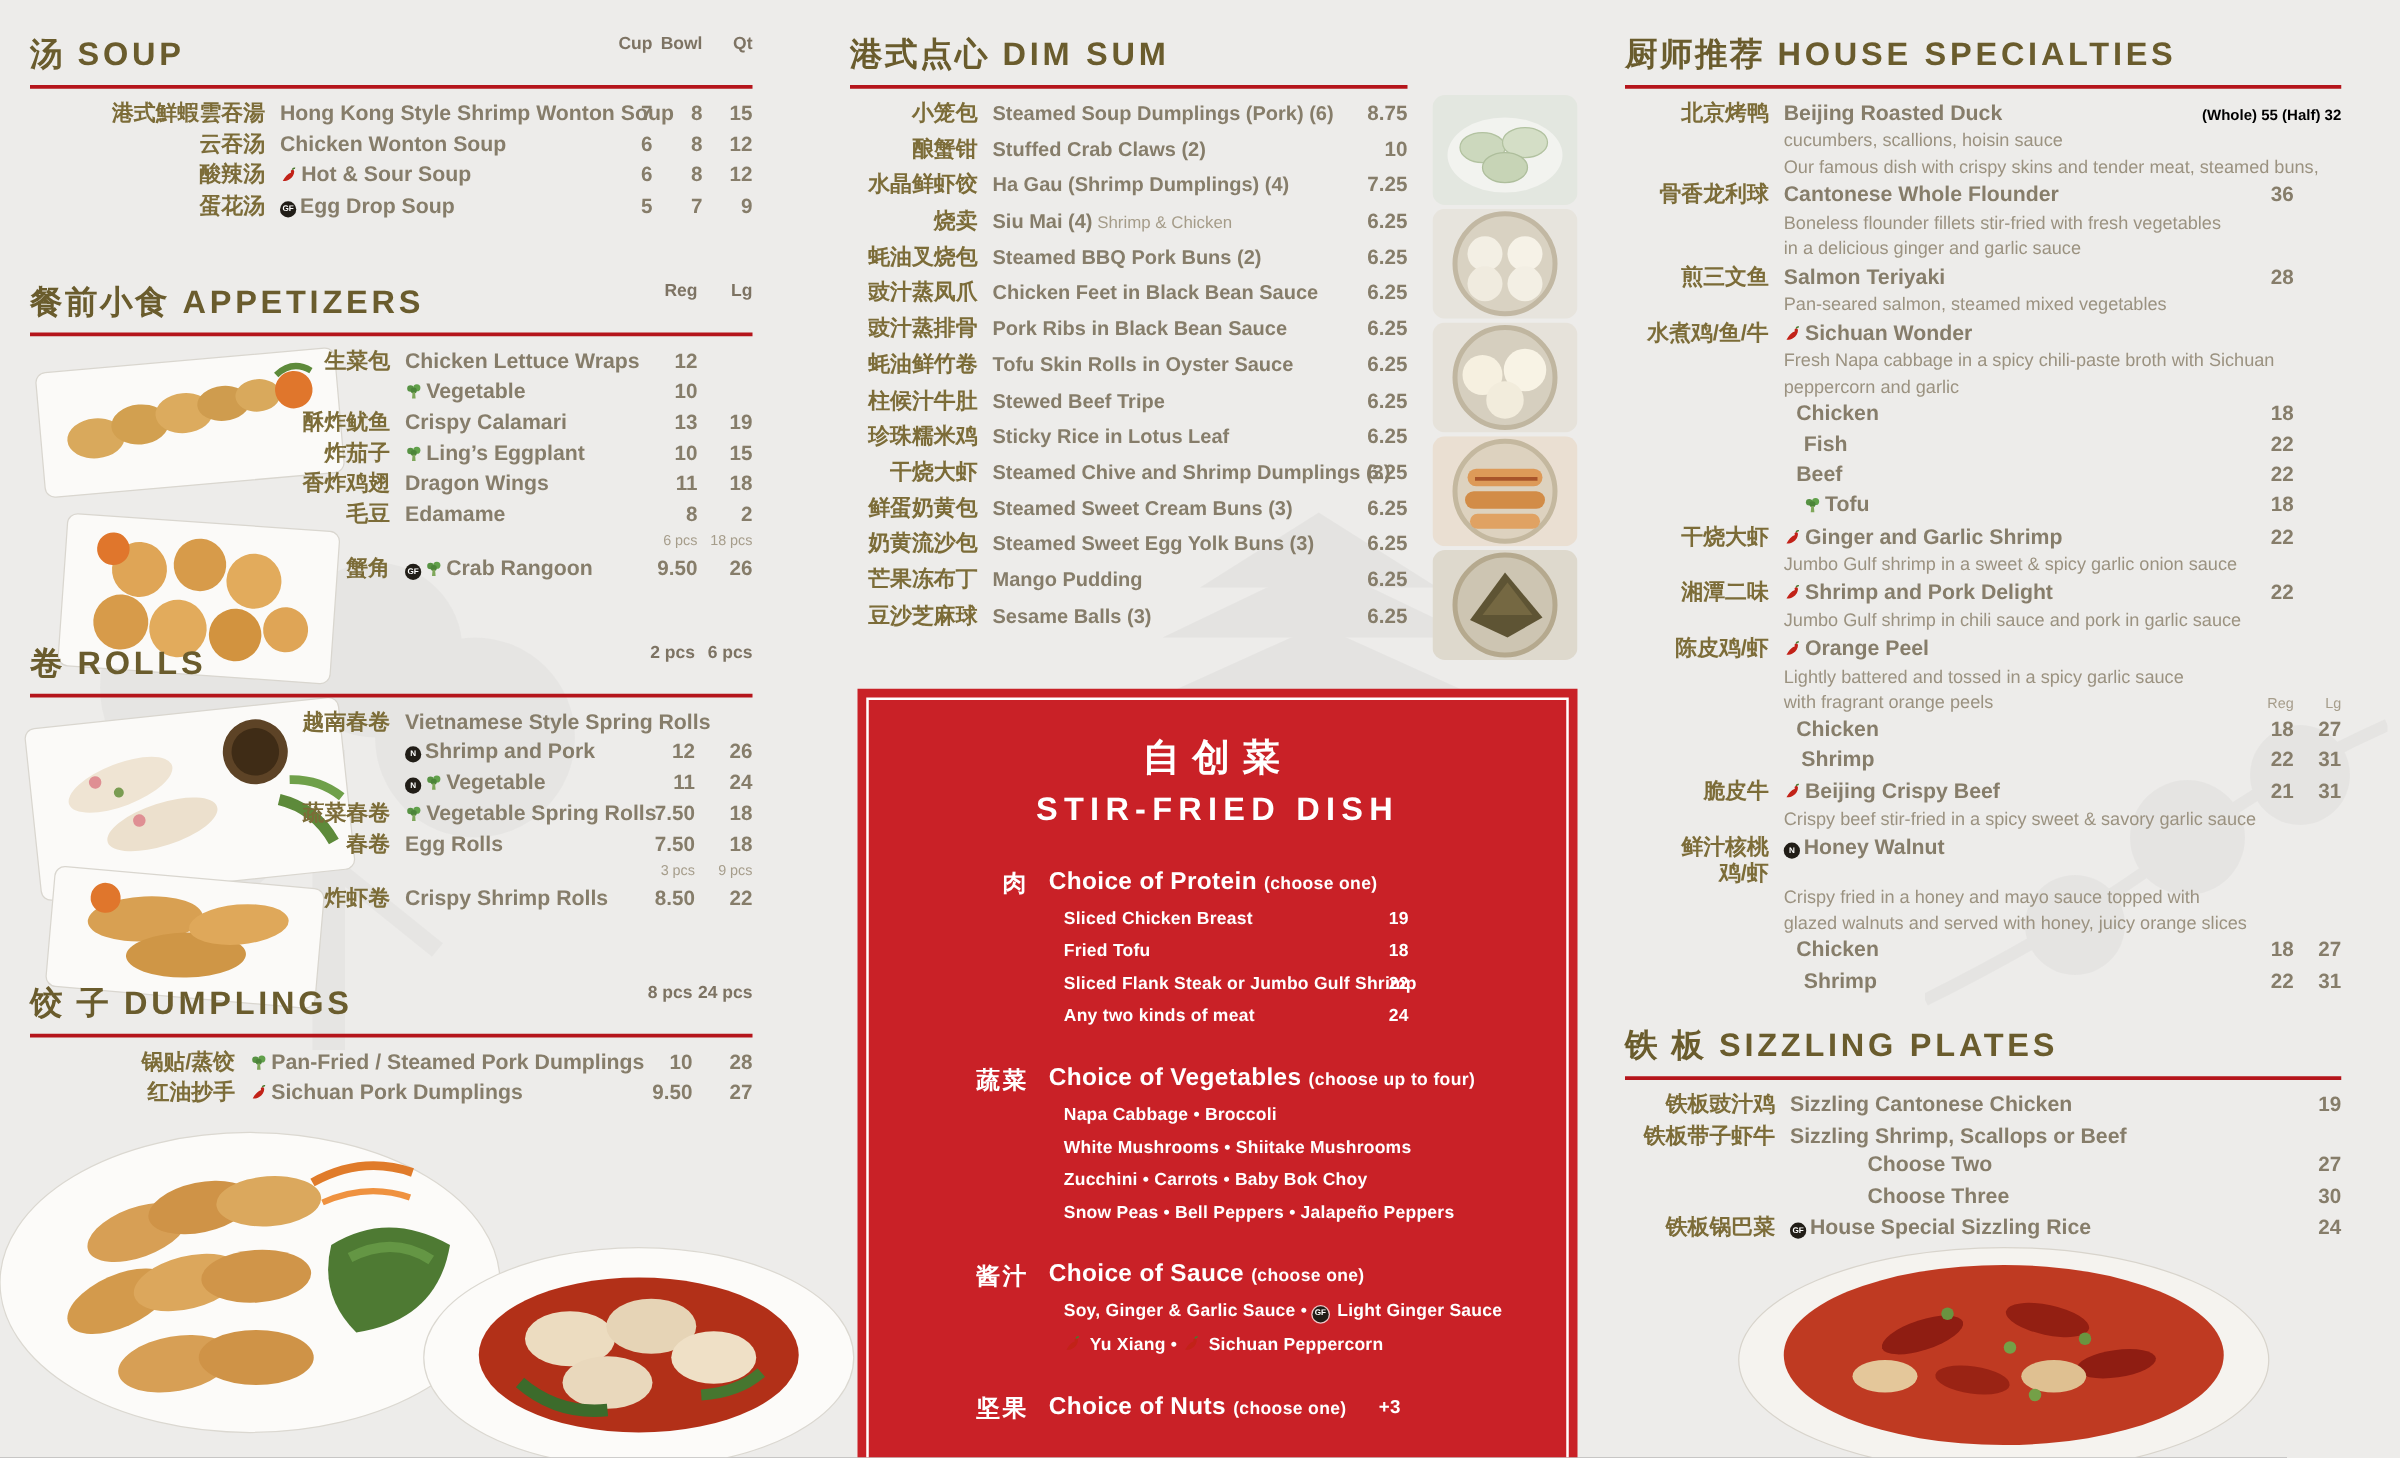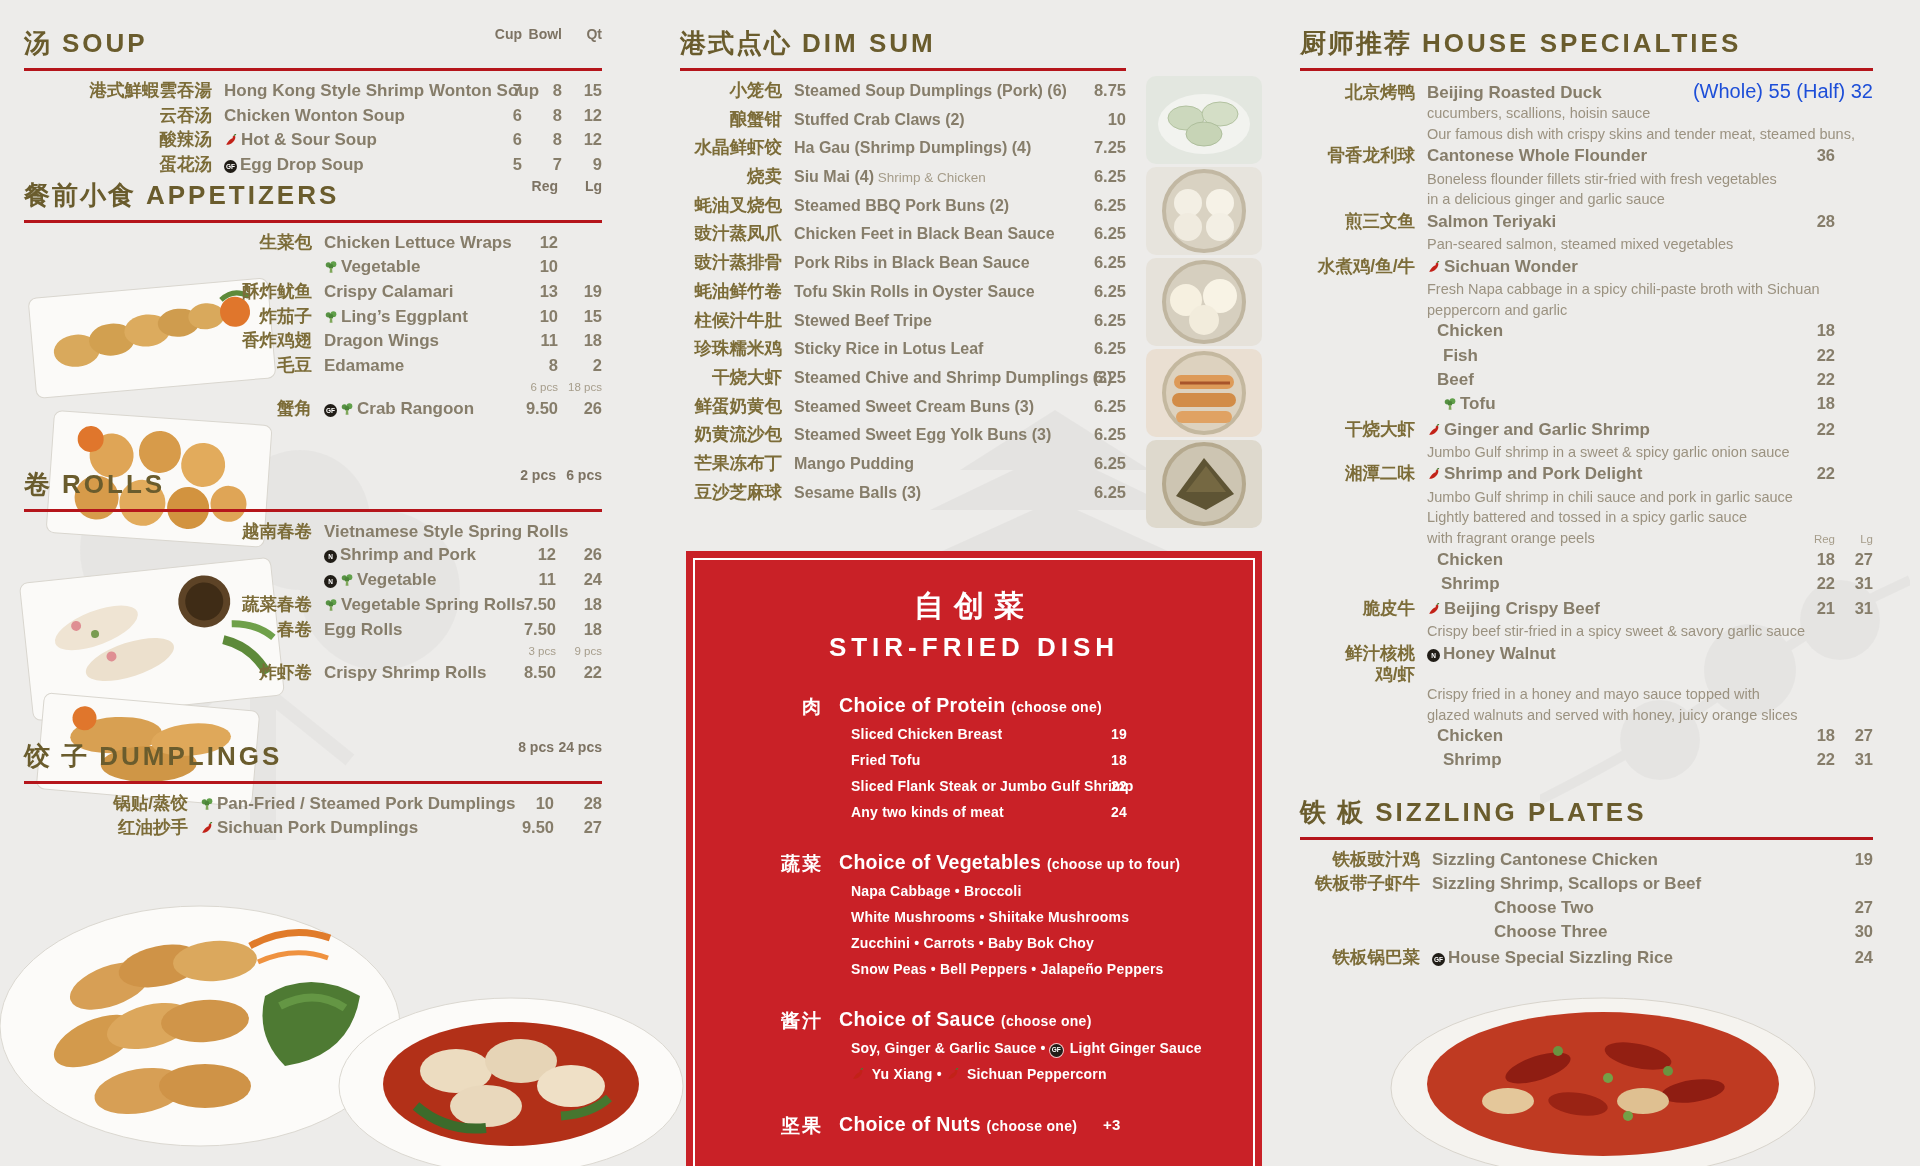--- a/index.html
+++ b/index.html
@@ -22,21 +22,21 @@
   .mid{flex:1;min-width:0;padding-left:12px;white-space:nowrap}
   .en{font-size:17px;font-weight:bold;color:#867d6a}
   [data-sec="dimsum"] .en{font-size:16px}
   .note{font-size:13.5px;color:#a59c89;font-weight:normal}
   .desc{font-weight:normal;color:#9b9280;font-size:14.5px;line-height:1.35;white-space:nowrap}
   .pr{display:flex;margin-left:auto;flex:none;align-items:baseline}
   .shead .pr{padding-bottom:1px}
   .pcell{display:inline-block;text-align:right;font-size:16.5px;color:#867d6a;font-weight:bold;white-space:nowrap}
   .colhead{font-size:14px;color:#7d7363}
   .minilab{font-size:11.5px;color:#a69d8b;font-weight:normal}
-  .plabel{font-size:20px;color:#1d4ed8;font-weight:normal;white-space:nowrap}
+  .plabel{font-size:12px;color:#000000;font-weight:bold;white-space:nowrap}
   
   .ic{width:14px;height:14px;margin-right:3px;vertical-align:-2px}
   .badge{display:inline-flex;width:13px;height:13px;border-radius:50%;background:#211d17;color:#fff;
          font-size:6.5px;font-weight:bold;align-items:center;justify-content:center;margin-right:3px;
          vertical-align:1px;letter-spacing:0}
   
   .byo{position:absolute;left:686px;top:551px;width:576px;height:630px;background:#c92127;padding:7px;z-index:3}
   .byo-inner{border:2px solid #fff;height:100%;padding:26px 0 0 0;overflow:hidden}
   .byo-zh{color:#fff;text-align:center;font-size:30px;font-weight:bold;letter-spacing:10px}
   .byo-t{color:#fff;text-align:center;font-size:26px;font-weight:bold;letter-spacing:5px;line-height:1.28;margin-top:4px}
@@ -254,21 +254,21 @@
             <span class="zh" style="width:188px">蛋花汤</span>
             <span class="mid"><span class="en"><span class="badge">GF</span>Egg Drop Soup</span></span>
             <span class="pr">
               <span class="pcell " style="width:40px">5</span>
               <span class="pcell " style="width:40px">7</span>
               <span class="pcell " style="width:40px">9</span>
             </span>
           </div>
         </div>
       </div>
-    <div class="sec" data-sec="appetizers" style="--rh: 24.5px; --dh: 21px;">
+    <div class="sec" data-sec="appetizers" style="margin-top: 46px; --rh: 24.5px; --dh: 21px;">
         <div class="shead">
           <span class="stitle"><span class="szh">餐前小食</span><span class="sen">APPETIZERS</span></span>
           <span class="pr">
             <span class="pcell colhead" style="width:44px">Reg</span>
             <span class="pcell colhead" style="width:44px">Lg</span>
           </span>
         </div>
         <div class="rule"></div>
         <div class="rows">
           <div class="irow">
@@ -759,20 +759,28 @@
             <span class="pr">
               <span class="pcell " style="width:38px">22</span>
               <span class="pcell " style="width:38px"></span>
             </span>
           </div>
           <div class="irow drow">
             <span class="zh" style="width:115px"></span>
             <span class="mid desc">Jumbo Gulf shrimp in chili sauce and pork in garlic sauce</span>
             <span class="pr"></span>
           </div>
+          <div class="irow">
+            <span class="zh" style="width:115px">陈皮鸡/虾</span>
+            <span class="mid"><span class="en"><svg class="ic" viewBox="0 0 16 16">
+                  <path d="M2.5 13.4C4.4 9.6 6.9 6.8 10.2 5.6 9.6 4.8 9.9 3.6 11 3.3c1-.3 2 .4 2 1.4 0 2.9-1.7 5.6-4.6 7.3-1.9 1.1-4.2 1.7-5.9 1.4z" fill="#c22218"></path>
+                  <path d="M11.4 3.2c.3-1 1.3-1.6 2.4-1.3" fill="none" stroke="#4c7a2f" stroke-width="1.4"></path>
+                </svg>Orange Peel</span></span>
+            <span class="pr"></span>
+          </div>
           <div class="irow drow">
             <span class="zh" style="width:115px"></span>
             <span class="mid desc">Lightly battered and tossed in a spicy garlic sauce</span>
             <span class="pr"></span>
           </div>
           <div class="irow drow">
             <span class="zh" style="width:115px"></span>
             <span class="mid desc">with fragrant orange peels</span>
             <span class="pr">
               <span class="pcell minilab" style="width:38px">Reg</span>

